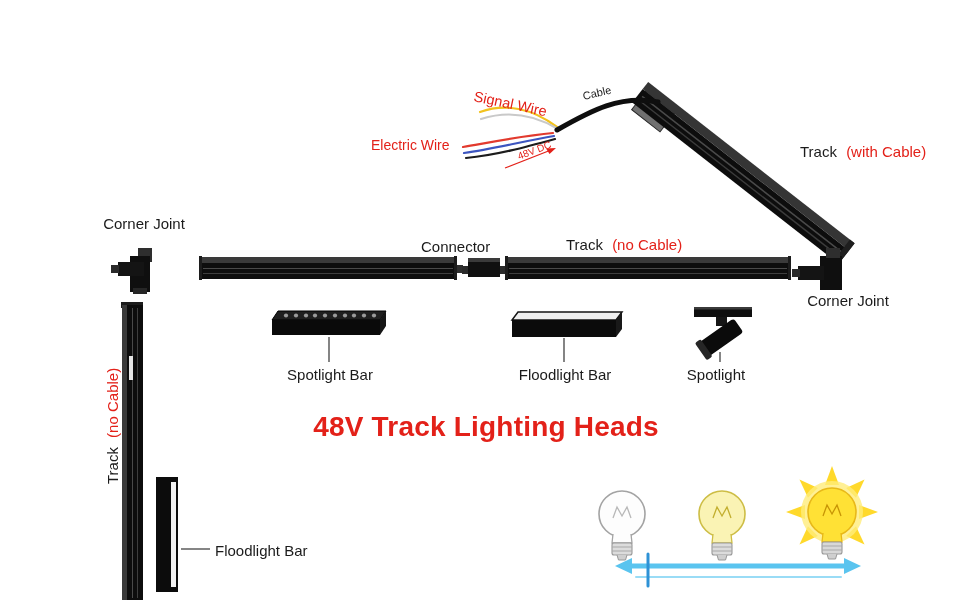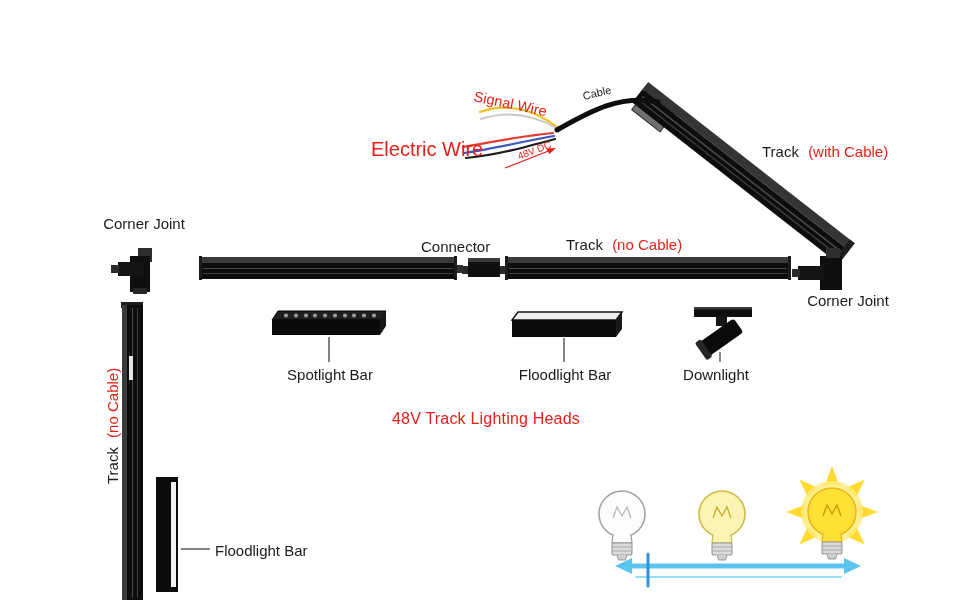--- a/index.html
+++ b/index.html
@@ -6,21 +6,21 @@
   .canvas{position:relative;width:970px;height:600px;background:#fff;
           font-family:"Liberation Sans",sans-serif;overflow:hidden;}
   .gfx{position:absolute;left:0;top:0;}
   .label{position:absolute;font-size:15px;line-height:1.3;color:#1b1b1b;
          white-space:nowrap;font-weight:500;}
   .red{color:#e32119;}
   .center{text-align:center;}
   .two-line span{display:block;}
   .pair span{display:inline;}
   .pair .q{margin-left:5px;}
-  .title{font-size:16px;font-weight:400;letter-spacing:.2px;}
+  .title{font-size:28px;font-weight:700;letter-spacing:.2px;}
   .small{font-weight:400;}
 </style>
 </head>
 <body>
 
 <div class="canvas">
 
   <svg class="gfx" width="970" height="600" viewBox="0 0 970 600">
 
     <g transform="rotate(38 648 92)">
@@ -181,25 +181,25 @@
       <polygon points="861,566 844,558 844,574" fill="#5ac4ef"></polygon>
       <line x1="636" y1="577" x2="841" y2="577" stroke="#9adcf6" stroke-width="2" stroke-linecap="round"></line>
       <line x1="648" y1="554" x2="648" y2="586" stroke="#2e92d6" stroke-width="3" stroke-linecap="round"></line>
     </g>
   </svg>
 
   <div class="label red" style="left:474px;top:87px;transform:rotate(12deg);transform-origin:0 50%;font-size:14.5px;">Signal Wire</div>
 
   <div class="label small" style="left:583px;top:89px;transform:rotate(-13deg);transform-origin:0 50%;font-size:11px;">Cable</div>
 
-  <div class="label red" style="left:371px;top:136px;font-size:20px;">Electric Wire</div>
+  <div class="label red" style="left:371px;top:136px;font-size:14px;">Electric Wire</div>
 
   <div class="label red small" style="left:518px;top:150px;transform:rotate(-21deg);transform-origin:0 50%;font-size:10px;">48V DC</div>
 
-  <div class="label pair" style="left:762px;top:142px;">
+  <div class="label pair" style="left:800px;top:142px;">
     <span>Track</span>
     <span class="red q">(with Cable)</span>
   </div>
 
   <div class="label two-line center" style="left:84px;top:214px;width:120px;">
     <span>Corner Joint</span>
   </div>
 
   <div class="label" style="left:421px;top:237px;">Connector</div>
 
@@ -209,21 +209,21 @@
   </div>
 
   <div class="label two-line center" style="left:784px;top:291px;width:128px;">
     <span>Corner Joint</span>
   </div>
 
   <div class="label center" style="left:268px;top:365px;width:124px;">Spotlight Bar</div>
 
   <div class="label center" style="left:503px;top:365px;width:124px;">Floodlight Bar</div>
 
-  <div class="label center" style="left:664px;top:365px;width:104px;">Downlight</div>
+  <div class="label center" style="left:664px;top:365px;width:104px;">Spotlight</div>
 
   <div class="label red title center" style="left:308px;top:409px;width:356px;">48V Track Lighting Heads</div>
 
   <div class="label pair" style="left:103px;top:484px;transform:rotate(-90deg);transform-origin:0 0;">
     <span>Track</span>
     <span class="red q">(no Cable)</span>
   </div>
 
   <div class="label" style="left:215px;top:541px;">Floodlight Bar</div>
 

